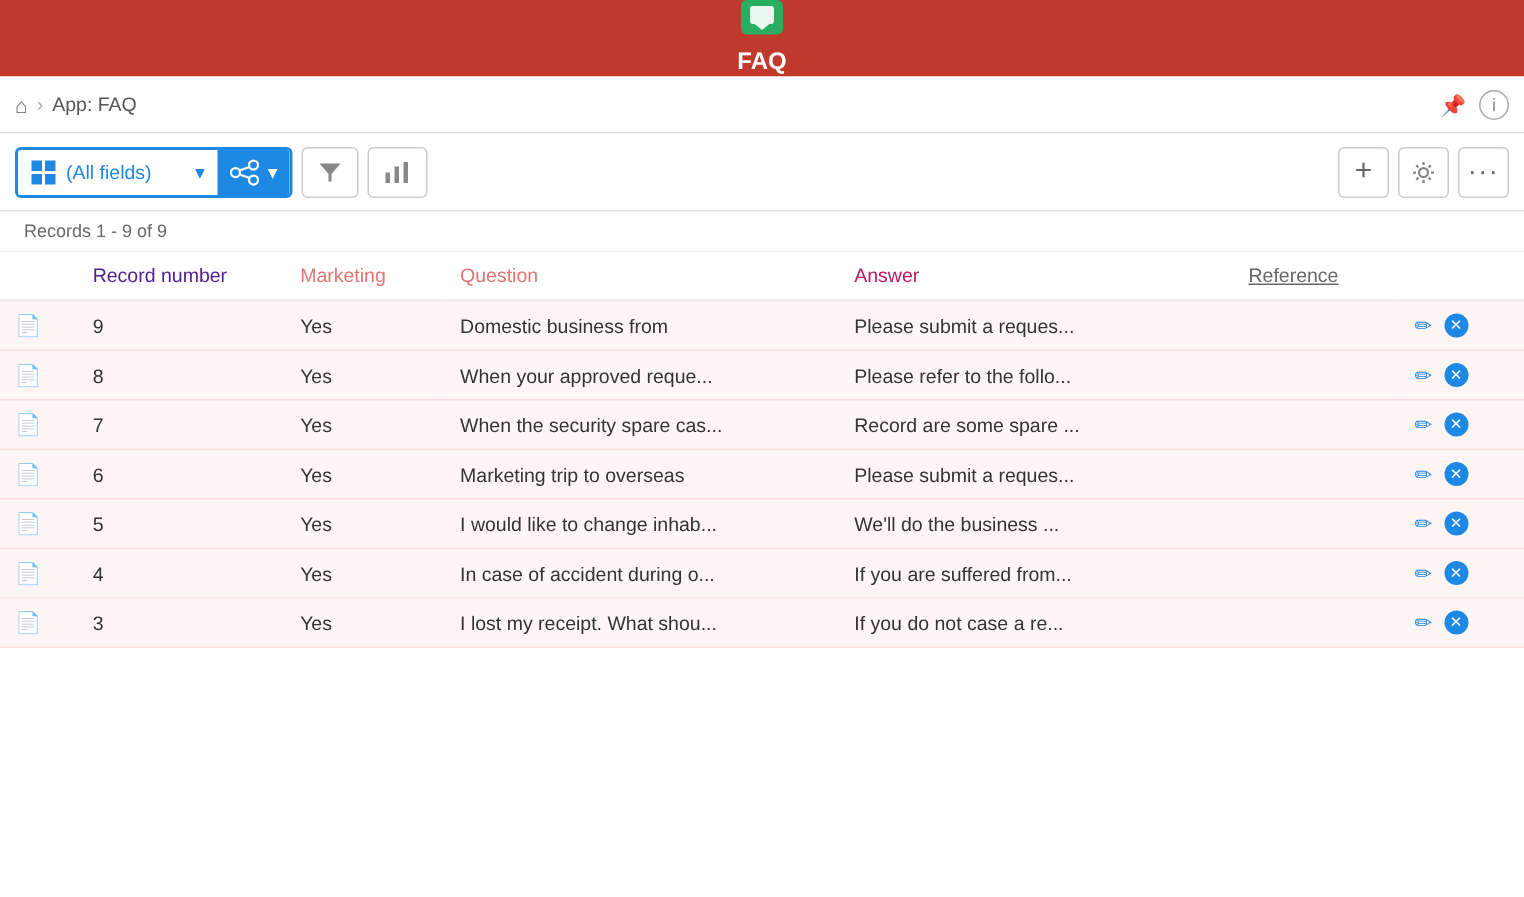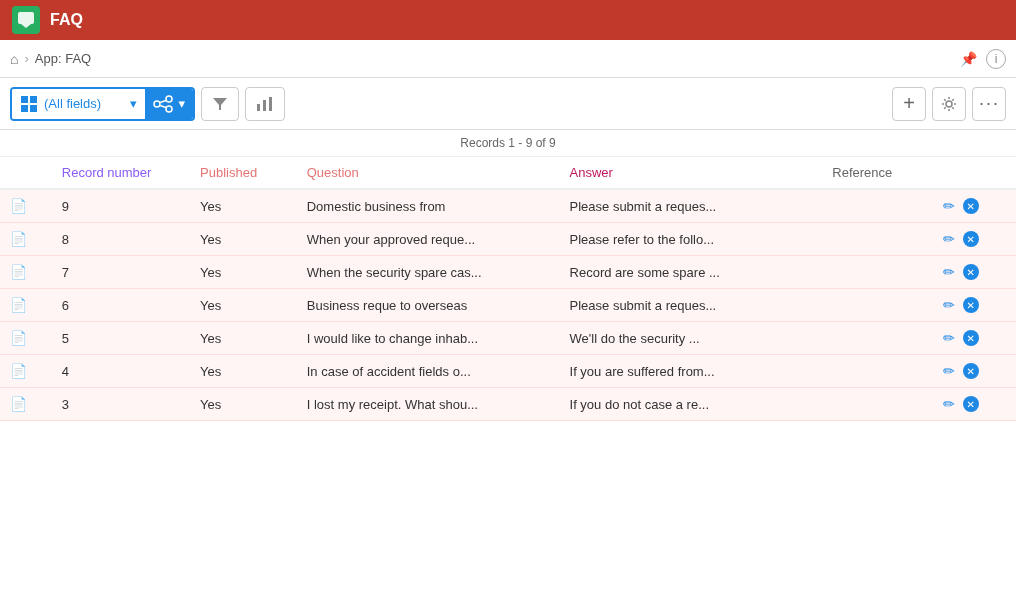--- a/index.html
+++ b/index.html
@@ -1,25 +1,26 @@
 <!DOCTYPE html>
 <html><head>
   <meta charset="utf-8">
   <style>
     * { box-sizing: border-box; margin: 0; padding: 0; font-family: Arial, sans-serif; font-size: 13px; }
     body { width: 1016px; height: 598px; overflow: hidden; background: #f5f5f5; }
 
     
     .app-header {
       background: #c0392b;
-      height: 40px;
+      height: 51px;
       display: flex;
       align-items: center;
       padding: 0 12px;
       gap: 10px;
+      flex-direction: column;
     }
     .app-header-icon {
       width: 28px; height: 28px;
       background: #27ae60;
       border-radius: 4px;
       display: flex; align-items: center; justify-content: center;
       color: white; font-size: 16px;
     }
     .app-header-title {
       color: white;
@@ -157,21 +158,21 @@
 
     
     .content-area {
       flex: 1;
       overflow: auto;
       background: white;
     }
 
     
     .records-info {
-      text-align: center;
+      text-align: left;
       padding: 6px 16px;
       color: #666;
       font-size: 12px;
       border-bottom: 1px solid #eee;
     }
 
     
     table {
       width: 100%;
       border-collapse: collapse;
@@ -225,21 +226,21 @@
       gap: 4px;
       white-space: nowrap;
     }
     .th-icon-cell {
       width: 30px;
     }
     .col-recnum { width: 100px; }
     .col-published { width: 70px; }
     .col-question { width: 190px; }
     .col-answer { width: 190px; }
-    .col-reference { width: 80px; }
+    .col-reference { width: 80px; text-decoration: underline; }
     .col-actions { width: 60px; }
 
     .home-icon { font-size: 14px; color: #666; cursor: pointer; }
     .chevron-sep { color: #aaa; }
   </style>
 </head>
 <body>
 
 <div class="app-header">
   <div class="app-header-icon">
@@ -318,22 +319,22 @@
 <div class="main-layout">
 
 
   <div class="content-area">
     <div class="records-info">Records 1 - 9 of 9</div>
 
     <table>
       <thead>
         <tr>
           <th class="th-icon-cell"></th>
-          <th class="col-recnum" style="color:#8b5cf6;">Record number</th>
-          <th class="col-published" style="color:#e57373;">Published</th>
+          <th class="col-recnum" style="color:#4c1d95;">Record number</th>
+          <th class="col-published" style="color:#e57373;">Marketing</th>
           <th class="col-question" style="color:#e57373;">Question</th>
           <th class="col-answer" style="color:#be185d;">Answer</th>
           <th class="col-reference" style="color:#666;">Reference</th>
           <th class="col-actions"></th>
         </tr>
       </thead>
       <tbody>
         <tr>
           <td><span class="doc-icon">📄</span></td>
           <td>9</td>
@@ -373,49 +374,49 @@
               <div class="actions-cell">
                 <span class="action-icon">✏</span>
                 <span class="delete-icon">✕</span>
               </div>
             </td>
         </tr>
         <tr>
           <td><span class="doc-icon">📄</span></td>
           <td>6</td>
           <td>Yes</td>
-          <td>Business reque to overseas</td>
+          <td>Marketing trip to overseas</td>
           <td>Please submit a reques...</td>
           <td></td>
           <td>
               <div class="actions-cell">
                 <span class="action-icon">✏</span>
                 <span class="delete-icon">✕</span>
               </div>
             </td>
         </tr>
         <tr>
           <td><span class="doc-icon">📄</span></td>
           <td>5</td>
           <td>Yes</td>
           <td>I would like to change inhab...</td>
-          <td>We'll do the security ...</td>
+          <td>We'll do the business ...</td>
           <td></td>
           <td>
               <div class="actions-cell">
                 <span class="action-icon">✏</span>
                 <span class="delete-icon">✕</span>
               </div>
             </td>
         </tr>
         <tr>
           <td><span class="doc-icon">📄</span></td>
           <td>4</td>
           <td>Yes</td>
-          <td>In case of accident fields o...</td>
+          <td>In case of accident during o...</td>
           <td>If you are suffered from...</td>
           <td></td>
           <td>
               <div class="actions-cell">
                 <span class="action-icon">✏</span>
                 <span class="delete-icon">✕</span>
               </div>
             </td>
         </tr>
         <tr>

